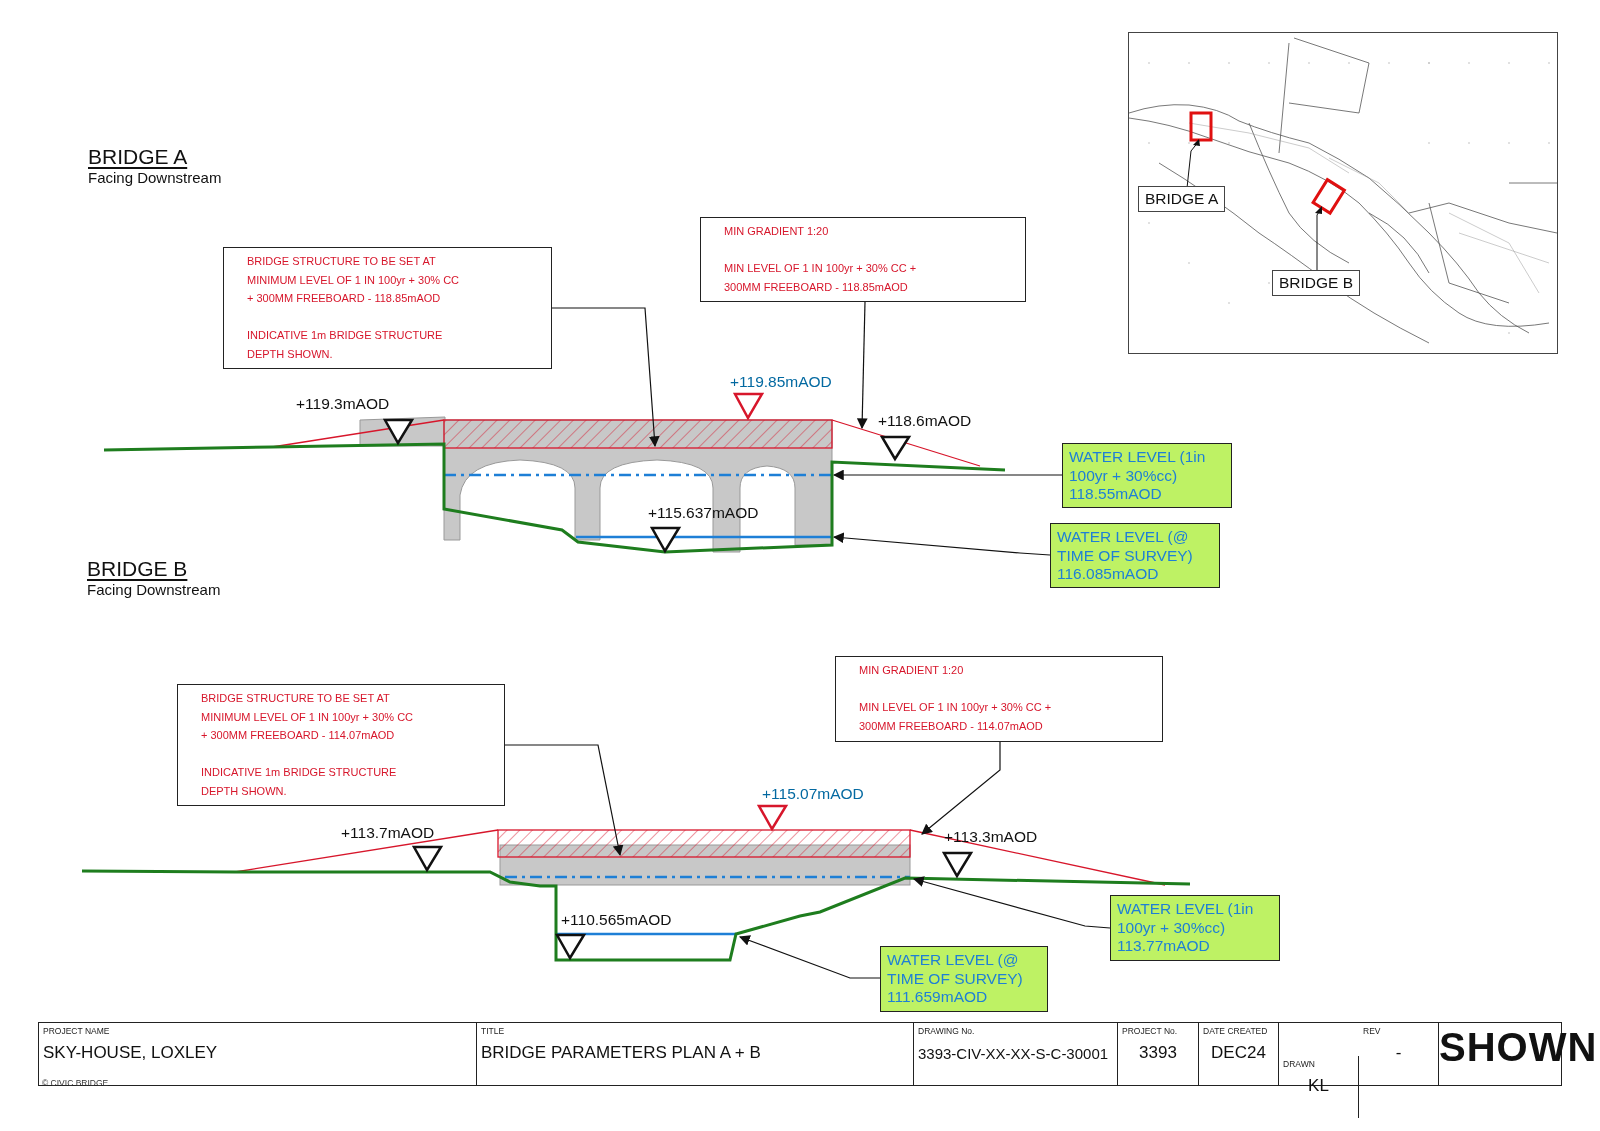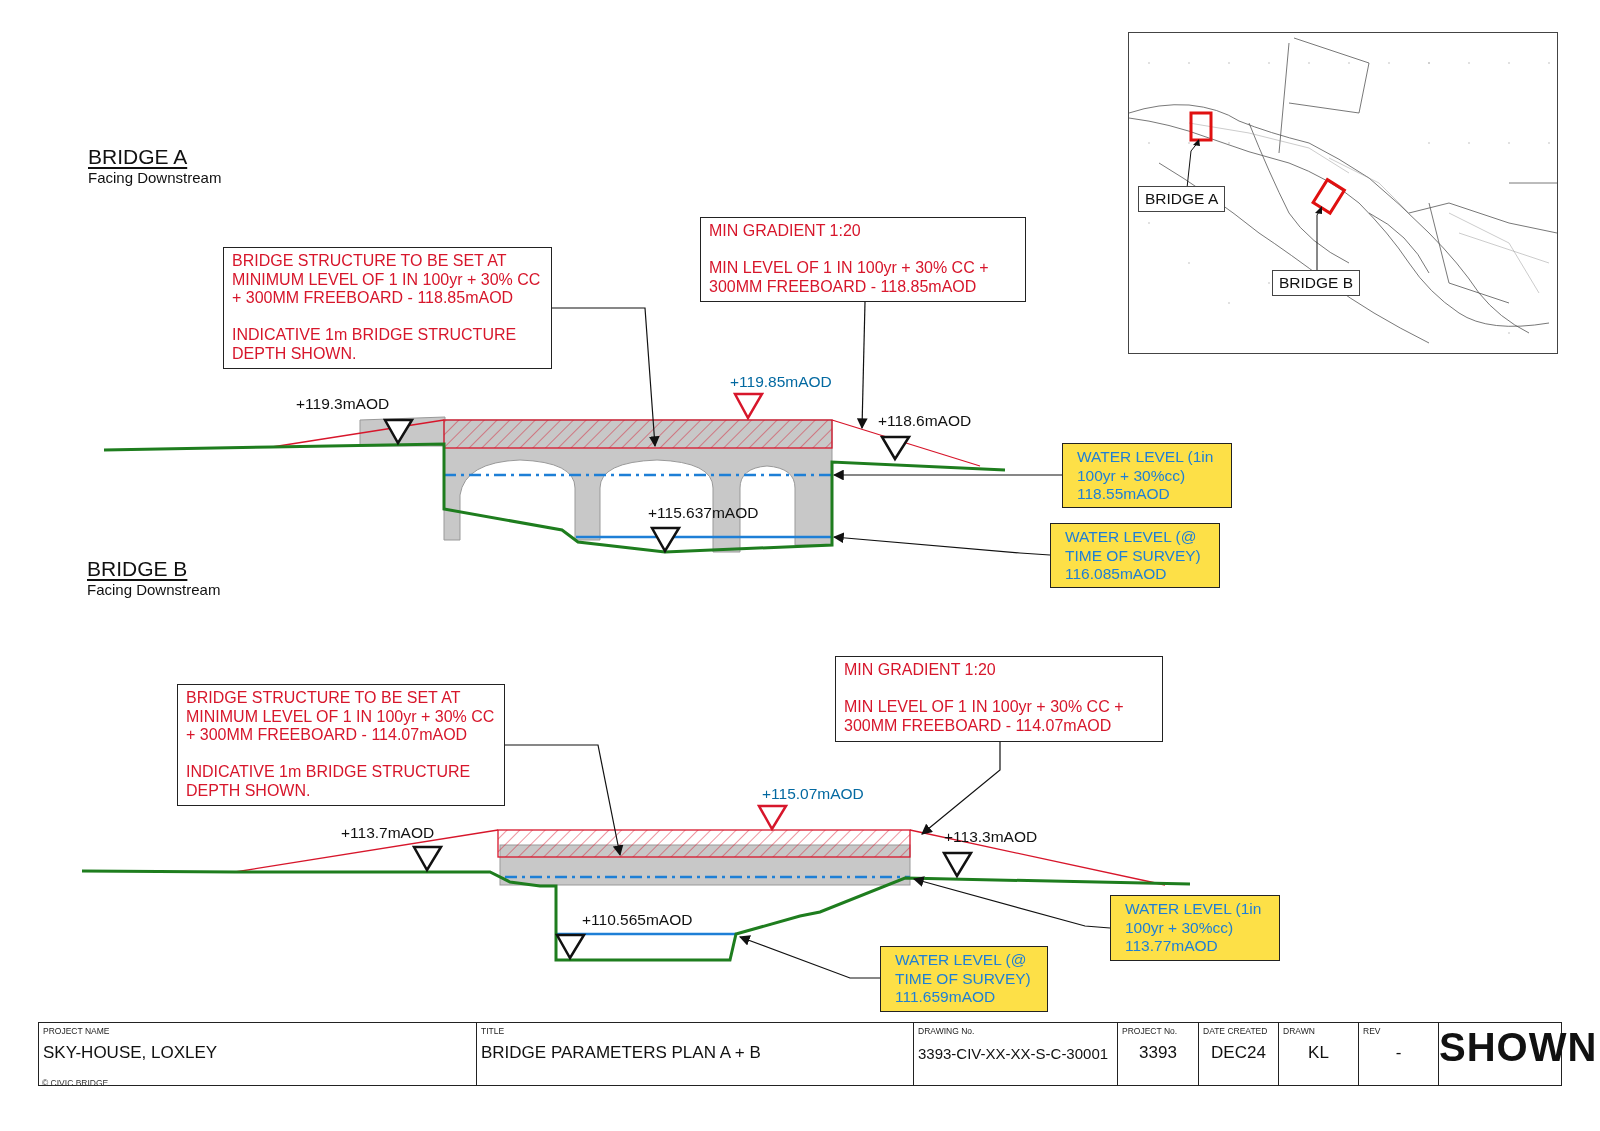--- a/index.html
+++ b/index.html
@@ -1,21 +1,21 @@
 <!DOCTYPE html>
 <html><head>
 <meta charset="utf-8">
 <style>
   html, body { margin:0; padding:0; background:#ffffff; }
   body { width:1600px; height:1131px; position:relative; overflow:hidden; font-family:"Liberation Sans", sans-serif; }
   .abs { position:absolute; }
   .heading { font-size:21px; color:#111; text-decoration:underline; text-underline-offset:3px; line-height:22px; }
   .subheading { font-size:15px; color:#111; line-height:18px; }
-  .note { position:absolute; border:1.5px solid #222; background:#fff; color:#d7162b; font-size:16px; line-height:18.5px; padding:4px 8px; box-sizing:border-box; white-space:pre-line; }
-  .bluenote { position:absolute; border:1.5px solid #222; background:#fde047; color:#1e7fd6; font-size:15.5px; line-height:18.5px; padding:4px 14px; box-sizing:border-box; white-space:pre-line; }
+  .note { position:absolute; border:1.5px solid #222; background:#fff; color:#d7162b; font-size:11px; line-height:18.5px; padding:4px 23px; box-sizing:border-box; white-space:pre-line; }
+  .bluenote { position:absolute; border:1.5px solid #222; background:#bef264; color:#1e7fd6; font-size:15.5px; line-height:18.5px; padding:4px 6px; box-sizing:border-box; white-space:pre-line; }
   .lvl { position:absolute; font-size:15.5px; color:#111; white-space:nowrap; }
   .lvl.red { color:#0369a1; }
   svg.draw { position:absolute; left:0; top:0; }
   .keyplan { position:absolute; left:1128px; top:32px; width:428px; height:320px; border:1.5px solid #444; background:#fff; overflow:hidden; }
   .kp-label { position:absolute; border:1.2px solid #444; background:#fff; font-size:15.5px; padding:3px 6px; color:#111; }
   .titleblock { position:absolute; left:38px; top:1022px; width:1524px; height:64px; border:1.8px solid #222; box-sizing:border-box; display:flex; }
   .tb-cell { position:relative; border-right:1.2px solid #222; box-sizing:border-box; height:100%; }
   .tb-cell:last-child { border-right:none; }
   .tb-cap { position:absolute; left:4px; top:3px; font-size:8.5px; color:#222; }
   .tb-val { position:absolute; left:4px; top:20px; font-size:17px; color:#111; white-space:nowrap; }
@@ -131,21 +131,21 @@
 <div class="bluenote" style="left:1110px; top:895px; width:170px; height:66px;">WATER LEVEL (1in
 100yr + 30%cc)
 113.77mAOD</div>
 <div class="bluenote" style="left:880px; top:946px; width:168px; height:66px;">WATER LEVEL (@
 TIME OF SURVEY)
 111.659mAOD</div>
 
 <div class="lvl" style="left:341px; top:824px;text-align:center;">+113.7mAOD</div>
 <div class="lvl red" style="left:762px; top:785px;">+115.07mAOD</div>
 <div class="lvl" style="left:944px; top:828px;">+113.3mAOD</div>
-<div class="lvl" style="left:582px; top:911px;">+110.565mAOD</div>
+<div class="lvl" style="left:561px; top:911px;">+110.565mAOD</div>
 
 <div class="keyplan">
   <svg width="428" height="320" viewBox="0 0 428 320">
     <g fill="#bbb">
       <circle cx="20" cy="30" r="0.8"></circle>
         <circle cx="60" cy="30" r="0.8"></circle>
         <circle cx="100" cy="30" r="0.8"></circle>
         <circle cx="140" cy="30" r="0.8"></circle>
         <circle cx="180" cy="30" r="0.8"></circle>
         <circle cx="220" cy="30" r="0.8"></circle>
@@ -211,21 +211,21 @@
     <div class="tb-val" style="font-size:15px; top:22px;">3393-CIV-XX-XX-S-C-30001</div>
   </div>
   <div class="tb-cell" style="width:81px;">
     <div class="tb-cap">PROJECT No.</div>
     <div class="tb-val center">3393</div>
   </div>
   <div class="tb-cell" style="width:80px;">
     <div class="tb-cap">DATE CREATED</div>
     <div class="tb-val center">DEC24</div>
   </div>
-  <div class="tb-cell" style="width:80px;">
+  <div class="tb-cell" style="width:80px;margin-top:33px;">
     <div class="tb-cap">DRAWN</div>
     <div class="tb-val center">KL</div>
   </div>
   <div class="tb-cell" style="width:80px;">
     <div class="tb-cap">REV</div>
     <div class="tb-val center">-</div>
   </div>
   <div class="tb-cell" style="flex:1;">
     <div class="logo">SHOWN</div>
   </div>

